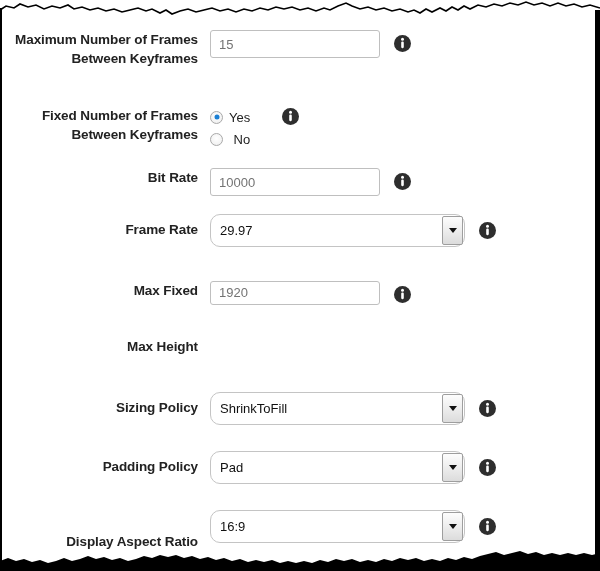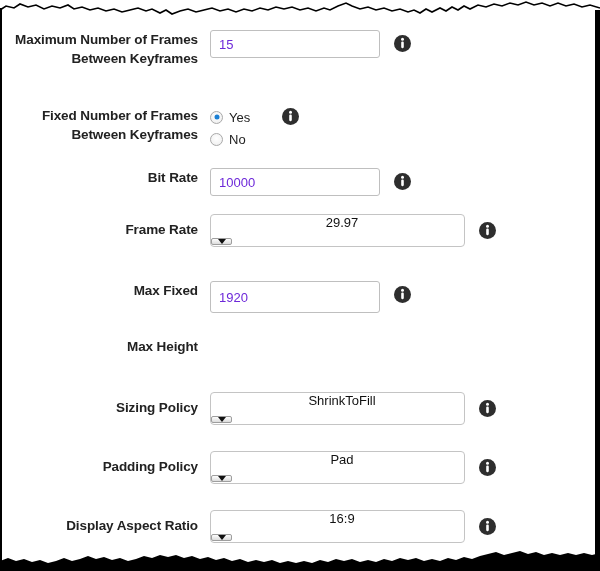--- a/index.html
+++ b/index.html
@@ -89,40 +89,39 @@
   
   .textbox {
     width: 170px;
     height: 28px;
     box-sizing: border-box;
     border: 1px solid #bfbfbf;
     border-radius: 3px;
     background: #ffffff;
     font-family: "Liberation Sans", sans-serif;
     font-size: 13px;
-    color: #6d28d9;
+    color: #737373;
     padding: 0 8px;
     line-height: 26px;
     outline: none;
   }
-  .textbox.tall { height: 32px; line-height: 28px; }
+  .textbox.tall { height: 24px; line-height: 28px; }
 
   
   .selectbox {
     width: 255px;
     height: 33px;
     box-sizing: border-box;
     border: 1px solid #c4c4c4;
-    border-radius: 4px;
+    border-radius: 10px;
     background: #ffffff;
     position: relative;
     display: flex;
     align-items: center;
     cursor: default;
-    flex-direction: column;
   }
   .selectbox .sel-value {
     font-size: 13px;
     color: #111111;
     padding-left: 9px;
     flex: 1 1 auto;
     white-space: nowrap;
     overflow: hidden;
   }
   .selectbox .sel-arrow {
@@ -145,20 +144,21 @@
     border-top: 5px solid #111111;
   }
 
   
   .radio-group { display: block; padding-top: 1px; }
   .radio-line {
     display: flex;
     align-items: center;
     height: 20px;
     margin-bottom: 2px;
+    justify-content: space-between;
   }
   .radio {
     width: 13px; height: 13px;
     border-radius: 50%;
     box-sizing: border-box;
     border: 1px solid #a9a9a9;
     background: radial-gradient(circle at 50% 40%, #ffffff 0%, #f2f2f2 70%, #e2e2e2 100%);
     margin-right: 6px;
     position: relative;
     flex: 0 0 auto;
@@ -350,21 +350,21 @@
           <svg width="17" height="17" viewBox="0 0 17 17">
             <circle cx="8.5" cy="8.5" r="8.5" fill="#2e2e2e"></circle>
             <circle cx="8.5" cy="4.3" r="1.5" fill="#ffffff"></circle>
             <rect x="7.2" y="6.6" width="2.6" height="6.6" rx="1.1" fill="#ffffff"></rect>
           </svg>
         </span>
       </div>
     </div>
 
     <div class="row" style="top:488px;">
-      <div class="label" style="line-height:31px;">Display Aspect Ratio</div>
+      <div class="label" style="line-height:31px;margin-top:16px;">Display Aspect Ratio</div>
       <div class="control">
         <div class="selectbox">
           <span class="sel-value">16:9</span>
           <span class="sel-arrow">
               <i></i>
             </span>
         </div>
         <span class="info-icon" style="margin-top:8px;">
           <svg width="17" height="17" viewBox="0 0 17 17">
             <circle cx="8.5" cy="8.5" r="8.5" fill="#2e2e2e"></circle>

